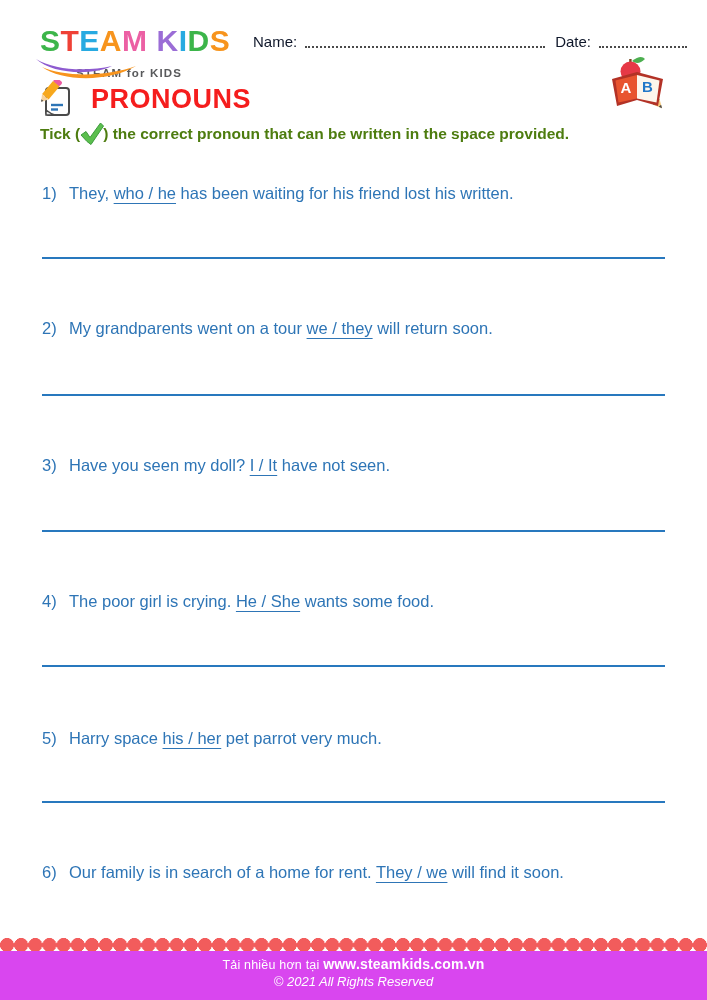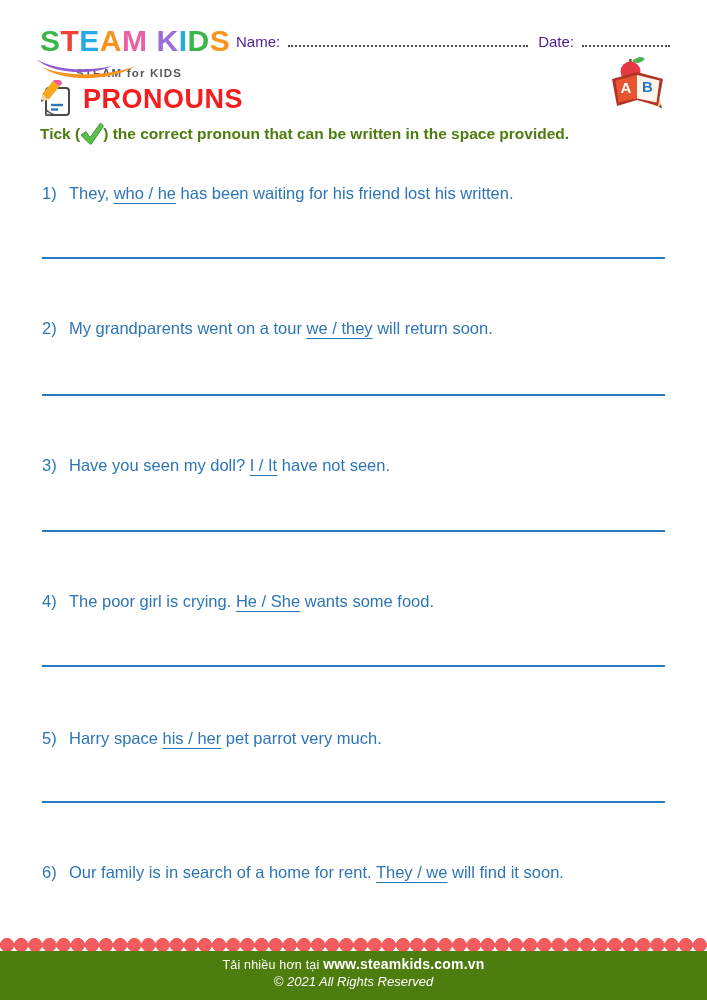--- a/index.html
+++ b/index.html
@@ -11,28 +11,28 @@
 
   
   .logo { position:absolute; left:40px; top:26px; width:210px; }
   .logo-word-row { font-weight:700; font-size:30px; line-height:30px; letter-spacing:0.5px; white-space:nowrap; }
   .logo-word { display:inline-block; }
   .logo-word + .logo-word { margin-left:9px; }
   .logo-swoosh { position:absolute; left:-6px; top:31px; }
   .logo-sub { margin:11px 0 0 36px; font-size:11.5px; font-weight:700; color:#58595B; letter-spacing:1.2px; white-space:nowrap; }
 
   
-  .namedate { position:absolute; left:236px; top:33px; width:434px; display:flex; align-items:flex-start; font-size:15px; color:#4c1d95; }
+  .namedate { position:absolute; left:253px; top:33px; width:434px; display:flex; align-items:center; font-size:15px; color:#0f172a; }
   .nd-label { line-height:18px; }
   .dots { border-bottom:2px dotted #4a4a4a; height:14px; }
   .dots.name-dots { flex:1; margin:0 10px 2px 8px; }
   .dots.date-dots { width:88px; margin:0 0 2px 8px; }
 
   
-  .title-row { position:absolute; left:37px; top:80px; display:flex; align-items:center; gap:8px; }
+  .title-row { position:absolute; left:37px; top:80px; display:flex; align-items:center; gap:16px; }
   .page-title { font-size:27px; font-weight:700; color:#F51D1D; letter-spacing:0.5px; }
 
   
   .ab-icon { position:absolute; left:606px; top:55px; }
 
   
   .instruction { position:absolute; left:40px; top:121px; width:640px; font-size:15.5px; font-weight:700; color:#4d7c0f; line-height:26px; }
   .instruction svg { vertical-align:-6px; margin:0 -1px; }
 
   
@@ -43,21 +43,21 @@
   .answer-line { position:absolute; left:42px; width:623px; height:0; border-top:2px solid #2878BE; }
 
   
   .footer { position:absolute; left:0; top:938px; width:707px; height:62px; }
   .scallops {
     position:absolute; top:0; left:0; right:0; height:14px;
     background:radial-gradient(circle at 7px 7px, #F25C5C 6.8px, rgba(0,0,0,0) 7.2px);
     background-size:14.15px 14px; background-repeat:repeat-x;
   }
   .footer-body {
-    position:absolute; top:13px; left:0; right:0; bottom:0; background:#4d7c0f;
+    position:absolute; top:13px; left:0; right:0; bottom:0; background:#d946ef;
     color:#ffffff; text-align:center;
   }
   .f1 { margin-top:5px; font-size:12.5px; letter-spacing:0.2px; }
   .f1 .f-url { font-weight:700; font-size:14px; }
   .f2 { margin-top:2px; font-style:italic; font-size:13px; }
 </style>
 </head>
 <body>
 
 <div class="page">

